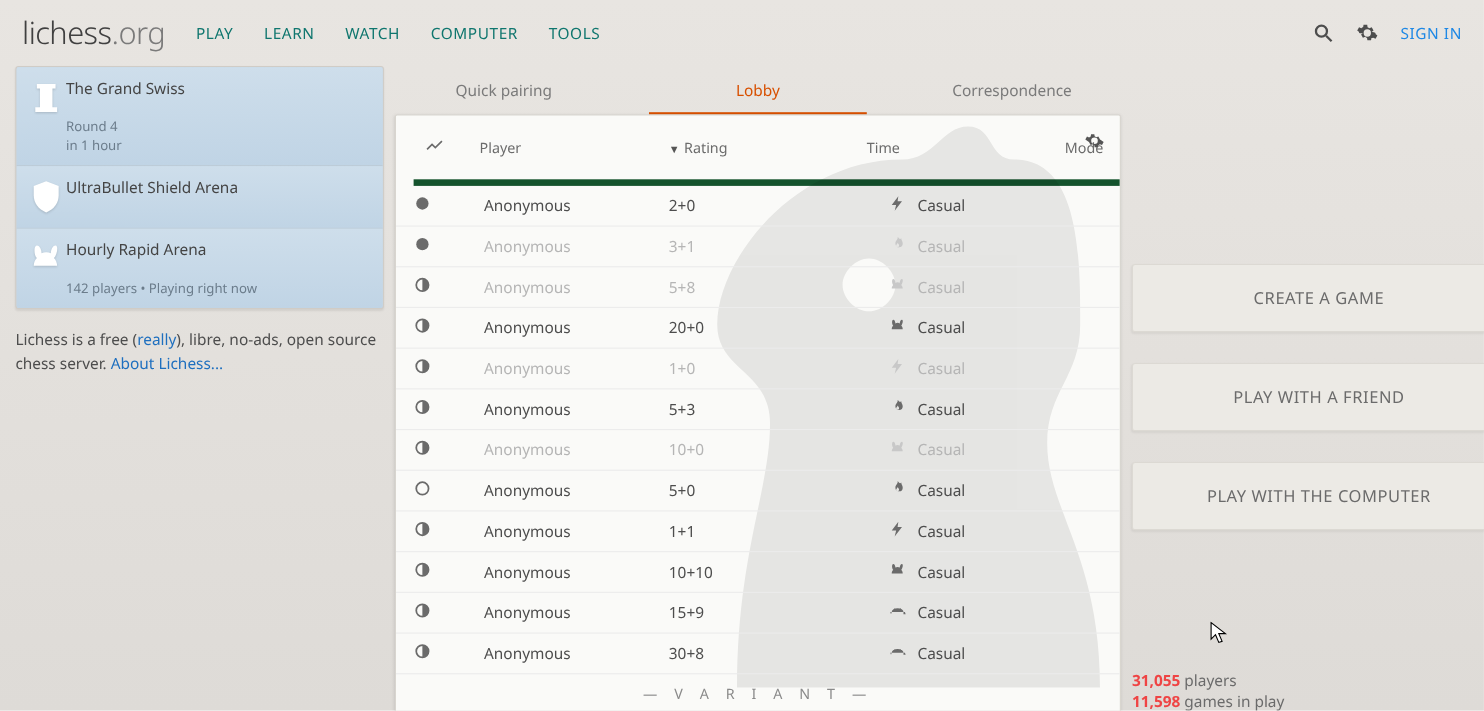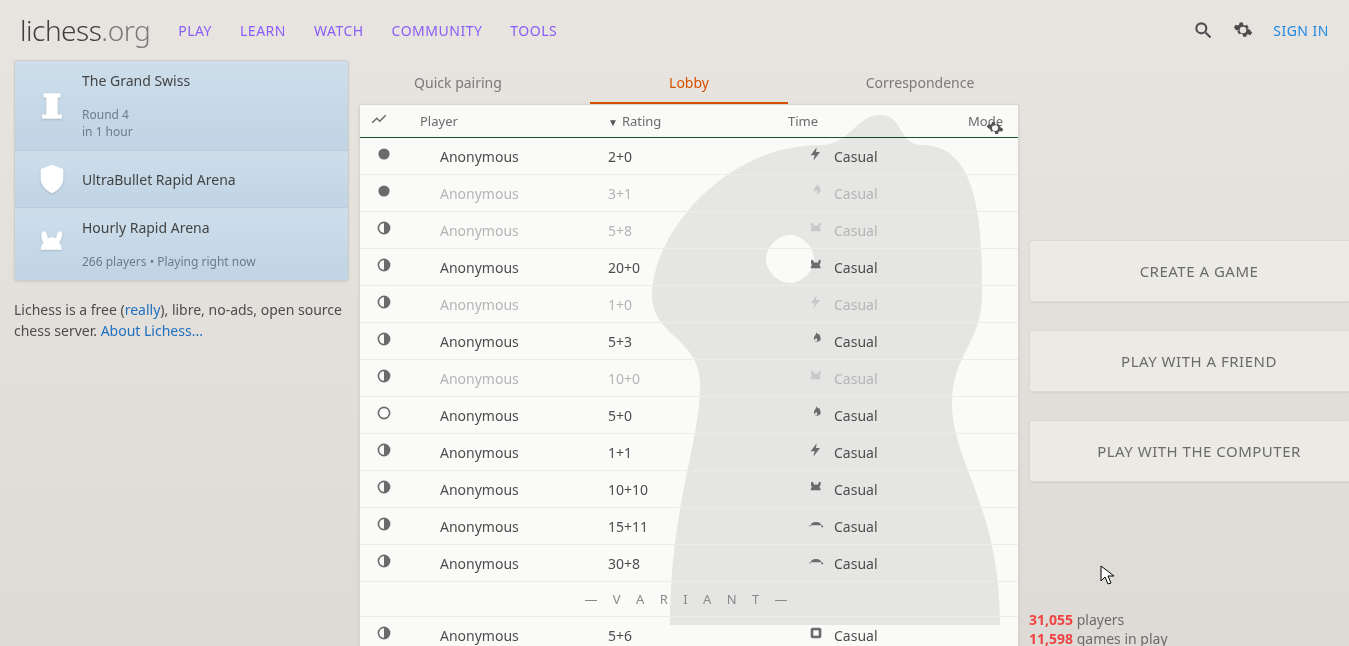--- a/index.html
+++ b/index.html
@@ -21,37 +21,37 @@
 }
 .logo {
   font-size: 28px;
   color: #7a7a7a;
   font-weight: 300;
   margin-right: 28px;
   letter-spacing: -0.5px;
 }
 .logo .dark { color: #404040; }
 .nav { display: flex; gap: 28px; }
-.nav a { color: #8b5cf6; text-decoration: none; font-size: 14px; letter-spacing: 0.5px; text-align: center; }
+.nav a { color: #0f766e; text-decoration: none; font-size: 14px; letter-spacing: 0.5px; text-align: center; }
 .topbar-right { margin-left: auto; display: flex; align-items: center; gap: 20px; }
 .icon-btn { width: 20px; height: 20px; color: #4d4d4d; display:flex; align-items:center; justify-content:center; cursor:pointer;}
 .signin { color: #1e88e5; font-size: 14px; letter-spacing: 0.5px; cursor: pointer; }
 
 
 .main {
   display: grid;
   grid-template-columns: 335px 660px 340px;
   gap: 10px;
   padding: 0 14px;
 }
 
 
 .events { display:flex; flex-direction:column; border:1px solid #d0ccc6; background:#c8d9e8; border-radius:3px; overflow:hidden; box-shadow: 0 1px 2px rgba(0,0,0,0.08); }
 .event-card {
-  display:flex; align-items:center; gap:12px; padding:10px 19px;
+  display:flex; padding:10px 9px;
   border-bottom:1px solid rgba(0,0,0,0.08);
   background: linear-gradient(to bottom, #cedeeb, #c0d4e5);
   cursor: pointer;
 }
 .event-card:last-child { border-bottom:none; }
 .event-icon { width:36px; height:36px; color:#fff; display:flex; align-items:center; justify-content:center; }
 .event-icon svg { filter: drop-shadow(0 1px 1px rgba(0,0,0,0.15)); }
 .event-title { color:#444; font-size:14px; }
 .event-sub { color:#6b7c8b; font-size:12px; margin-top:16px; }
 .about { margin-top:18px; color:#4d4d4d; font-size:14px; line-height:1.5; }
@@ -65,21 +65,21 @@
   background:#fafaf8; border:1px solid #d8d5cf; border-radius:2px;
   position:relative; overflow:hidden; box-shadow: 0 1px 3px rgba(0,0,0,0.1);
 }
 .lobby-bg {
   position:absolute; left:130px; top:-20px; width:600px; height:600px; opacity:0.08; pointer-events:none;
 }
 .thead, .trow {
   display:grid; grid-template-columns: 50px 1fr 180px 180px 40px;
   align-items:center; padding: 0 10px;
 }
-.thead { height:33px; border-bottom:1px solid #14532d; font-size:13px; color:#6b6b6b; }
+.thead { height:64px; border-bottom:6px solid #14532d; font-size:13px; color:#6b6b6b;margin-left:16px; }
 .thead .sort-ind { font-size:10px; margin-right:4px; color:#555; }
 .trow { height:37px; border-bottom:1px solid #ececec; font-size:14px; color:#4d4d4d; cursor:pointer; position:relative; z-index:1;gap:20px;}
 .trow.dim { color:#b5b5b5; }
 .trow.dim .mode-icon { color:#c8c8c8; }
 .color-dot { width:16px; height:16px; margin-left:6px; }
 .mode-cell { display:flex; align-items:center; gap:10px; }
 .mode-icon { width:16px; height:16px; color:#6b6b6b; }
 .variant-sep { text-align:center; letter-spacing:6px; color:#8a8a8a; padding:8px 0; border-bottom:1px solid #ececec; font-size:13px; position:relative; z-index:1;}
 .gear-cell { color:#555; cursor:pointer; }
 
@@ -102,21 +102,21 @@
 <body>
 
 <div class="topbar">
   <div class="logo">
     <span class="dark">lichess</span><span>.org</span>
   </div>
   <nav class="nav">
     <a>PLAY</a>
     <a>LEARN</a>
     <a>WATCH</a>
-    <a>COMMUNITY</a>
+    <a>COMPUTER</a>
     <a>TOOLS</a>
   </nav>
   <div class="topbar-right">
     <span class="icon-btn">
       <svg viewBox="0 0 24 24" width="20" height="20" fill="none" stroke="currentColor" stroke-width="2.5">
           <circle cx="10" cy="10" r="6"></circle>
           <line x1="15" y1="15" x2="21" y2="21"></line>
         </svg>
     </span>
     <span class="icon-btn">
@@ -143,32 +143,32 @@
             <div class="event-sub">Round 4<br><span>in 1 hour</span></div>
           </div>
         </div>
         <div class="event-card">
           <div class="event-icon">
             <svg width="34" height="34" viewBox="0 0 24 24" fill="#fff">
               <path d="M12 2l8 3v6c0 5-3 9-8 11-5-2-8-6-8-11V5z"></path>
             </svg>
           </div>
           <div>
-            <div class="event-title">UltraBullet Rapid Arena</div>
+            <div class="event-title">UltraBullet Shield Arena</div>
           </div>
         </div>
         <div class="event-card">
           <div class="event-icon">
             <svg width="34" height="34" viewBox="0 0 24 24" fill="#fff">
               <path d="M6 3c2 0 3 3 3 5 2-1 4-1 6 0 0-2 1-5 3-5s1 6-1 8c1 1 2 3 2 5H4c0-2 1-4 2-5-2-2-2-8 0-8z"></path>
             </svg>
           </div>
           <div>
             <div class="event-title">Hourly Rapid Arena</div>
-            <div class="event-sub">266 players • Playing right now</div>
+            <div class="event-sub">142 players • Playing right now</div>
           </div>
         </div>
       </div>
     <p class="about">
       <span>Lichess is a free (</span><a>really</a><span>), libre, no-ads, open source chess server. </span><a>About Lichess...</a>
     </p>
   </div>
 
   <div>
     <div class="tabs">
@@ -328,21 +328,21 @@
                 </svg></span>
               <span>Casual</span>
             </span>
           </div>
           <div class="trow" style="grid-template-columns: 50px 1fr 180px 200px;">
             <span><svg class="color-dot" viewBox="0 0 20 20">
                 <circle cx="10" cy="10" r="7" fill="none" stroke="#6b6b6b" stroke-width="2"></circle>
                 <path d="M10 3a7 7 0 010 14z" fill="#6b6b6b"></path>
               </svg></span>
             <span>Anonymous</span>
-            <span>15+11</span>
+            <span>15+9</span>
             <span class="mode-cell">
               <span><svg class="mode-icon" viewBox="0 0 24 24" fill="currentColor">
                   <path d="M4 14a8 5 0 0116 0H4zm2-2l2-3 2 3 2-3 2 3 2-3 2 3M2 14h2l-1 3zm18 0h2l1 3h-3z"></path>
                 </svg></span>
               <span>Casual</span>
             </span>
           </div>
           <div class="trow" style="grid-template-columns: 50px 1fr 180px 200px;">
             <span><svg class="color-dot" viewBox="0 0 20 20">
                 <circle cx="10" cy="10" r="7" fill="none" stroke="#6b6b6b" stroke-width="2"></circle>

